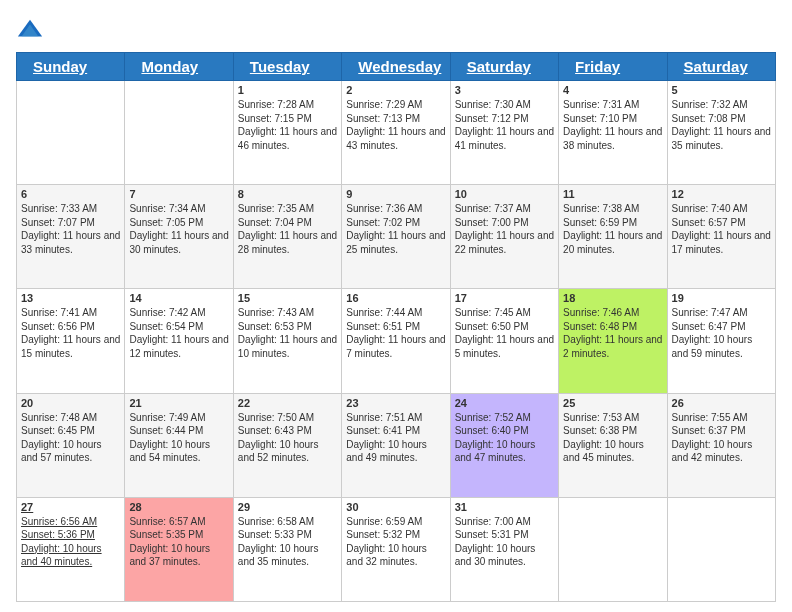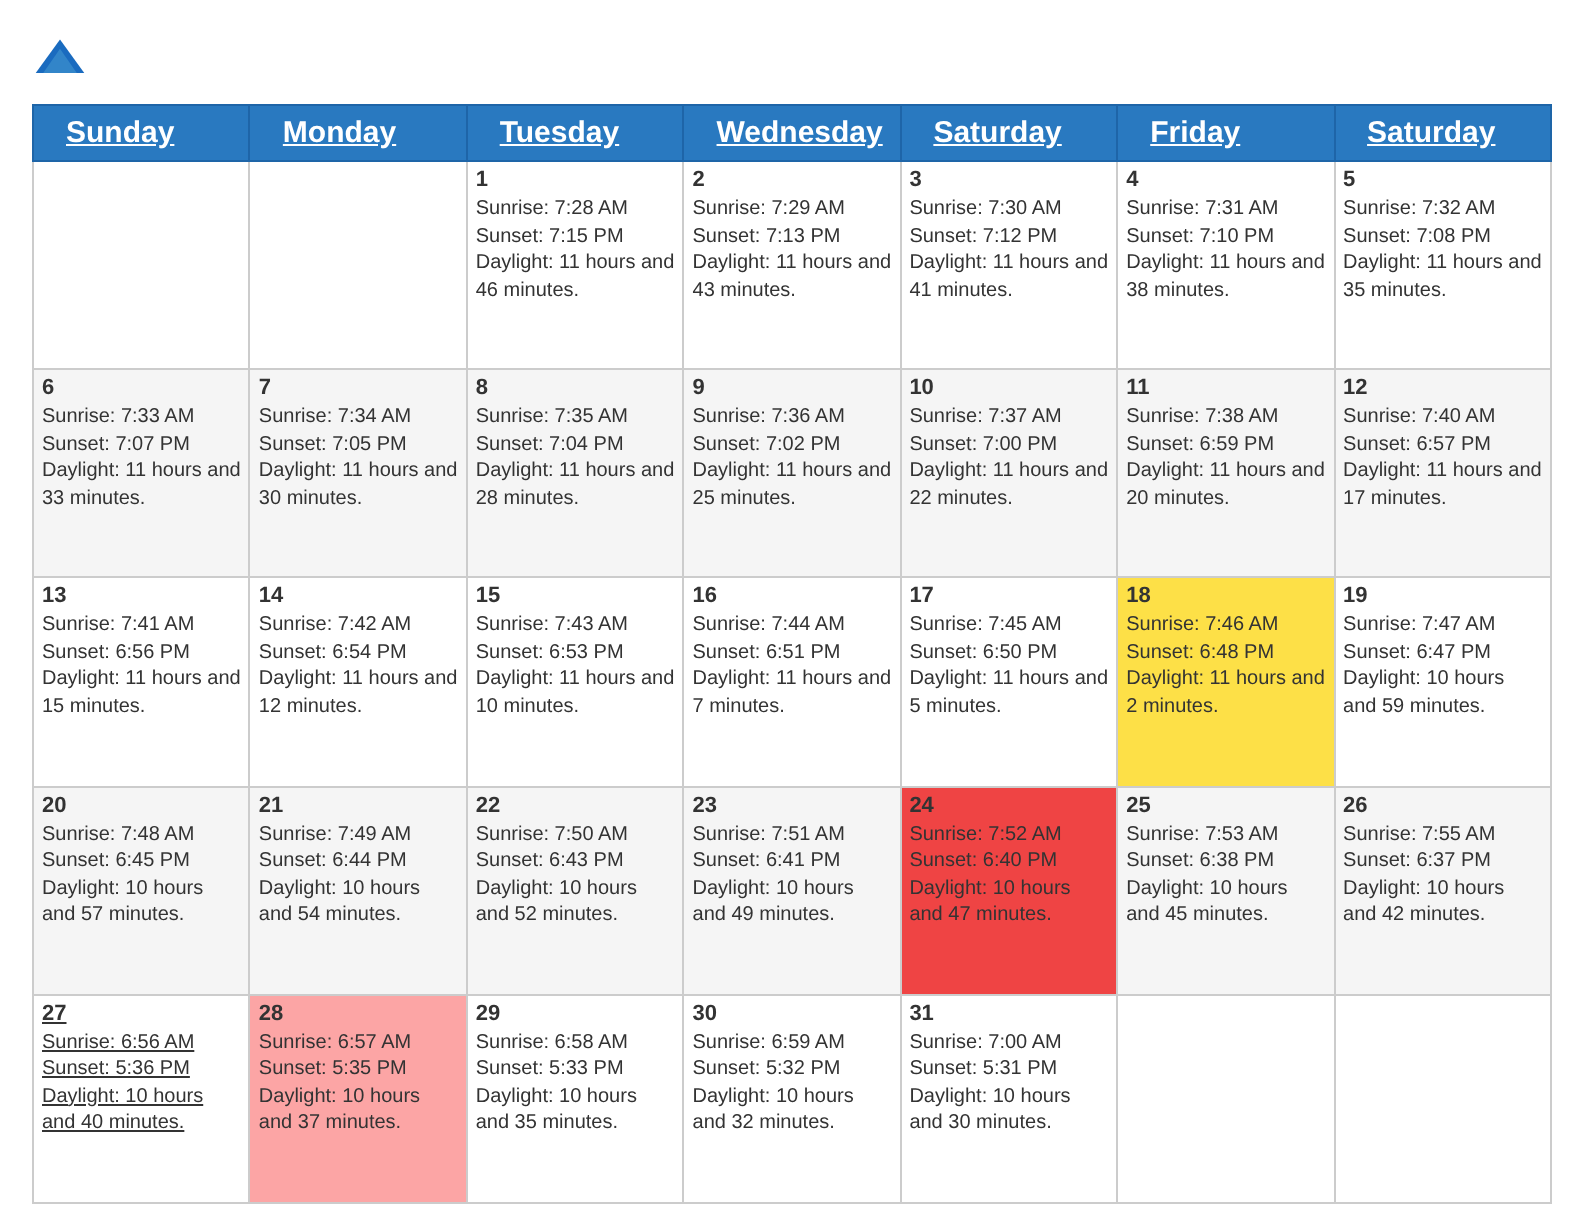--- a/index.html
+++ b/index.html
@@ -199,21 +199,21 @@
             <div class="day-info">Sunrise: 7:43 AM<br>Sunset: 6:53 PM<br>Daylight: 11 hours and 10 minutes.</div>
           </td>
           <td style="background: rgb(255, 255, 255);">
             <span class="day-num">16</span>
             <div class="day-info">Sunrise: 7:44 AM<br>Sunset: 6:51 PM<br>Daylight: 11 hours and 7 minutes.</div>
           </td>
           <td style="background: rgb(255, 255, 255);">
             <span class="day-num">17</span>
             <div class="day-info">Sunrise: 7:45 AM<br>Sunset: 6:50 PM<br>Daylight: 11 hours and 5 minutes.</div>
           </td>
-          <td style="background: #fde047;">
+          <td style="background: #bef264;">
             <span class="day-num">18</span>
             <div class="day-info">Sunrise: 7:46 AM<br>Sunset: 6:48 PM<br>Daylight: 11 hours and 2 minutes.</div>
           </td>
           <td style="background: rgb(255, 255, 255);">
             <span class="day-num">19</span>
             <div class="day-info">Sunrise: 7:47 AM<br>Sunset: 6:47 PM<br>Daylight: 10 hours and 59 minutes.</div>
           </td>
         </tr>
         <tr>
           <td style="background: rgb(245, 245, 245);">
@@ -225,21 +225,21 @@
             <div class="day-info">Sunrise: 7:49 AM<br>Sunset: 6:44 PM<br>Daylight: 10 hours and 54 minutes.</div>
           </td>
           <td style="background: rgb(245, 245, 245);">
             <span class="day-num">22</span>
             <div class="day-info">Sunrise: 7:50 AM<br>Sunset: 6:43 PM<br>Daylight: 10 hours and 52 minutes.</div>
           </td>
           <td style="background: rgb(245, 245, 245);">
             <span class="day-num">23</span>
             <div class="day-info">Sunrise: 7:51 AM<br>Sunset: 6:41 PM<br>Daylight: 10 hours and 49 minutes.</div>
           </td>
-          <td style="background: #ef4444;">
+          <td style="background: #c4b5fd;">
             <span class="day-num">24</span>
             <div class="day-info">Sunrise: 7:52 AM<br>Sunset: 6:40 PM<br>Daylight: 10 hours and 47 minutes.</div>
           </td>
           <td style="background: rgb(245, 245, 245);">
             <span class="day-num">25</span>
             <div class="day-info">Sunrise: 7:53 AM<br>Sunset: 6:38 PM<br>Daylight: 10 hours and 45 minutes.</div>
           </td>
           <td style="background: rgb(245, 245, 245); margin-top: 12px;">
             <span class="day-num">26</span>
             <div class="day-info">Sunrise: 7:55 AM<br>Sunset: 6:37 PM<br>Daylight: 10 hours and 42 minutes.</div>

